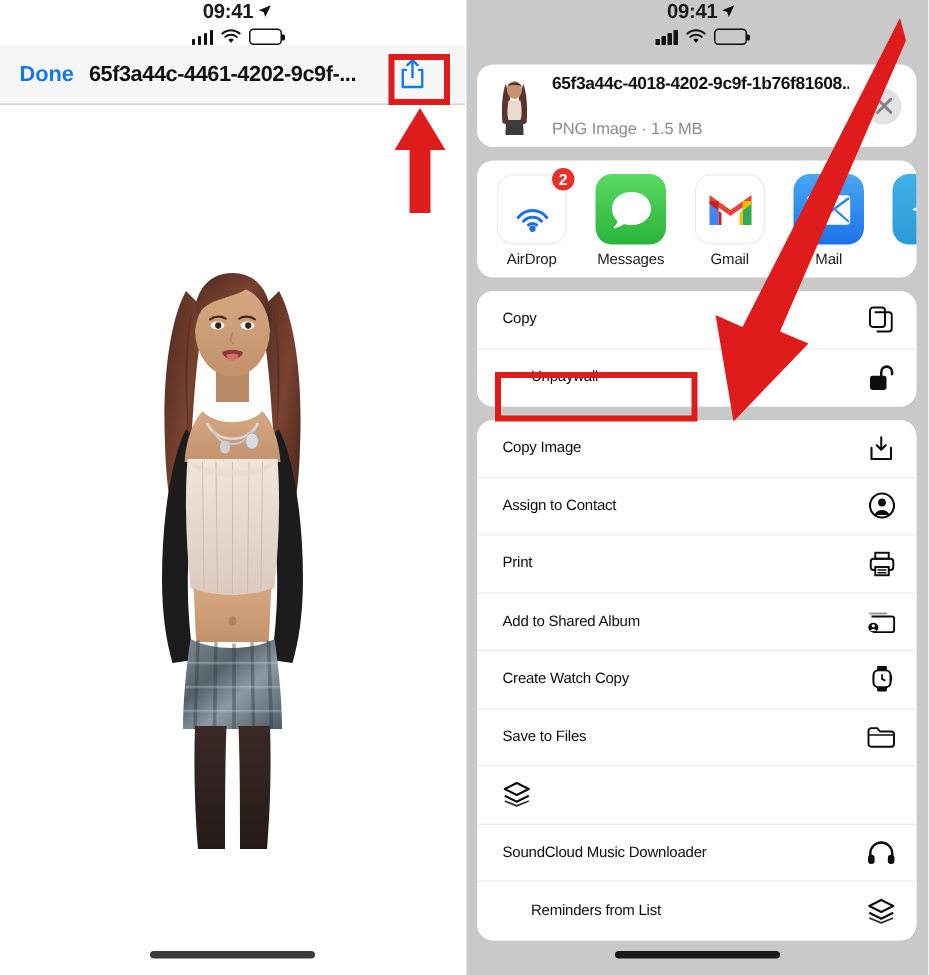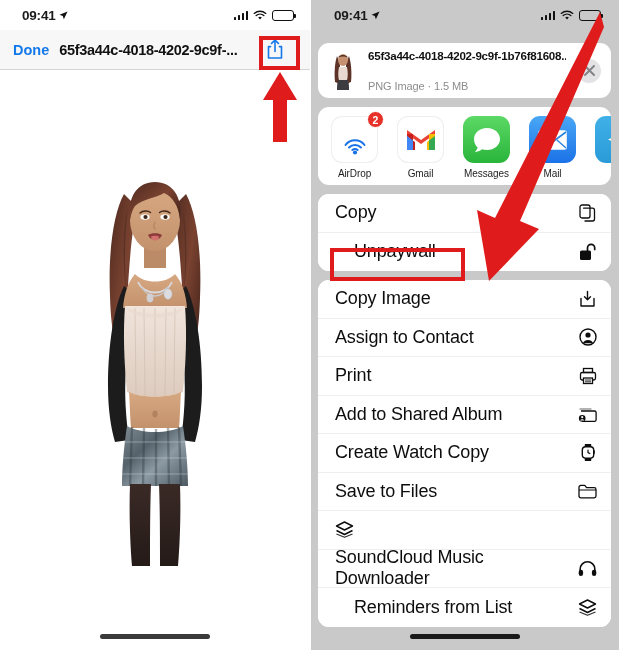--- a/index.html
+++ b/index.html
@@ -16,20 +16,21 @@
     position: relative;
     width: 310px; height: 650px;
     background: #ffffff;
     overflow: hidden;
   }
   .statusbar {
     height: 30px;
     display: flex; align-items: center;
     padding: 0 16px 0 22px;
     justify-content: space-between;
+    flex-direction: column;
   }
   .sb-time {
     font-size: 13.5px; font-weight: bold; color: #1a1a1a;
     letter-spacing: -0.2px;
     display: flex; align-items: center; gap: 3px;
   }
   .loc-arrow { display: inline-block; width: 9px; height: 9px; }
   .sb-right { display: flex; align-items: center; gap: 5px; }
   .bars { display: flex; align-items: flex-end; gap: 1.5px; height: 10px; }
   .bars i { display: block; width: 2.5px; background: #111; border-radius: 0.5px; }
@@ -173,21 +174,21 @@
     height: 38.5px;
     display: flex; align-items: center;
     padding: 0 14px 0 17px;
     border-bottom: 1px solid #efeff1;
     cursor: pointer;
     background: #fff;
   }
   .menu-row:last-child { border-bottom: none; padding-left: 36px; }
   .menu-label {
     flex: 1;
-    font-size: 18px; color: #0d0d0d;
+    font-size: 10px; color: #0d0d0d;
     letter-spacing: -0.15px;
   }
   .menu-icon {
     width: 19px; height: 19px;
     display: flex; align-items: center; justify-content: center;
     flex-shrink: 0;
   }
   .right-home {
     position: absolute;
     bottom: 11px; left: 50%; transform: translateX(-50%);
@@ -234,21 +235,21 @@
           <path d="M8 10.6 L5.9 8.2 a3.2 3.2 0 0 1 4.2 0 Z" fill="#111"></path>
           <path d="M3.6 6.1 a6.6 6.6 0 0 1 8.8 0" stroke="#111" stroke-width="1.5" fill="none" stroke-linecap="round"></path>
           <path d="M1.4 3.6 a10 10 0 0 1 13.2 0" stroke="#111" stroke-width="1.5" fill="none" stroke-linecap="round"></path>
         </svg>
         <span class="batt"><span class="fill"></span></span>
       </div>
     </div>
 
     <div class="navbar">
       <span class="done-btn">Done</span>
-      <span class="nav-title">65f3a44c-4018-4202-9c9f-...</span>
+      <span class="nav-title">65f3a44c-4461-4202-9c9f-...</span>
       <span class="share-btn">
         <svg width="16" height="21" viewBox="0 0 16 21">
           <path d="M8 1.2 L8 12.5" stroke="#1479ea" stroke-width="1.6" stroke-linecap="round"></path>
           <path d="M4.6 4.4 L8 1.1 L11.4 4.4" stroke="#1479ea" stroke-width="1.6" fill="none" stroke-linecap="round" stroke-linejoin="round"></path>
           <path d="M3.6 7.6 L1.5 7.6 L1.5 19 L14.5 19 L14.5 7.6 L12.4 7.6" stroke="#1479ea" stroke-width="1.6" fill="none" stroke-linecap="round" stroke-linejoin="round"></path>
         </svg>
       </span>
     </div>
 
     <div class="photo-area">
@@ -418,43 +419,43 @@
                   <path d="M11 24.5 a8.2 8.2 0 0 1 12 0"></path>
                   <path d="M14.3 27 a4.4 4.4 0 0 1 5.4 0"></path>
                 </g>
                 <circle cx="17" cy="29.5" r="2.1" fill="#1b72e8"></circle>
               </svg>
               <span class="badge">2</span>
             </div>
             <span class="app-label">AirDrop</span>
           </div>
 
+          <div class="app messages">
+            <div class="app-ico">
+              <svg width="30" height="28" viewBox="0 0 30 28">
+                <path d="M15 2 C22.7 2 28 7 28 13 C28 19 22.7 24 15 24 C13.2 24 11.5 23.8 10 23.3 C8 25 5 26 2.6 26.2 C4.4 24.6 5.4 22.8 5.6 21.4 C3.4 19.3 2 16.4 2 13 C2 7 7.3 2 15 2 Z" fill="#ffffff"></path>
+              </svg>
+            </div>
+            <span class="app-label">Messages</span>
+          </div>
+
           <div class="app gmail">
             <div class="app-ico">
               <svg width="32" height="24" viewBox="0 0 32 24">
                 <path d="M2 22 L2 6 L8 6 L8 22 Z" fill="#4285f4"></path>
                 <path d="M24 22 L24 6 L30 6 L30 22 Z" fill="#34a853"></path>
                 <path d="M2 6 L16 16 L30 6 L30 2 L16 12 L2 2 Z" fill="#ea4335"></path>
                 <path d="M2 2 L2 8 L10 14 L10 22 L8 22 L8 6 L2 6 Z" fill="#c5221f"></path>
                 <path d="M30 2 L30 8 L22 14 L22 22 L24 22 L24 6 L30 6 Z" fill="#fbbc04"></path>
                 <path d="M8 6 L16 17 L24 6 L24 22 L20 22 L20 12 L16 17 L12 12 L12 22 L8 22 Z" fill="#ea4335" opacity="0.0"></path>
               </svg>
             </div>
             <span class="app-label">Gmail</span>
           </div>
 
-          <div class="app messages">
-            <div class="app-ico">
-              <svg width="30" height="28" viewBox="0 0 30 28">
-                <path d="M15 2 C22.7 2 28 7 28 13 C28 19 22.7 24 15 24 C13.2 24 11.5 23.8 10 23.3 C8 25 5 26 2.6 26.2 C4.4 24.6 5.4 22.8 5.6 21.4 C3.4 19.3 2 16.4 2 13 C2 7 7.3 2 15 2 Z" fill="#ffffff"></path>
-              </svg>
-            </div>
-            <span class="app-label">Messages</span>
-          </div>
-
           <div class="app mail">
             <div class="app-ico">
               <svg width="31" height="22" viewBox="0 0 31 22">
                 <rect x="1.2" y="1.2" width="28.6" height="19.6" rx="2.5" fill="#ffffff"></rect>
                 <path d="M2 3 L15.5 13 L29 3" stroke="#2f86e0" stroke-width="1.7" fill="none" stroke-linejoin="round"></path>
                 <path d="M2 19 L11 11 M29 19 L20 11" stroke="#2f86e0" stroke-width="1.5" fill="none"></path>
               </svg>
             </div>
             <span class="app-label">Mail</span>
           </div>

